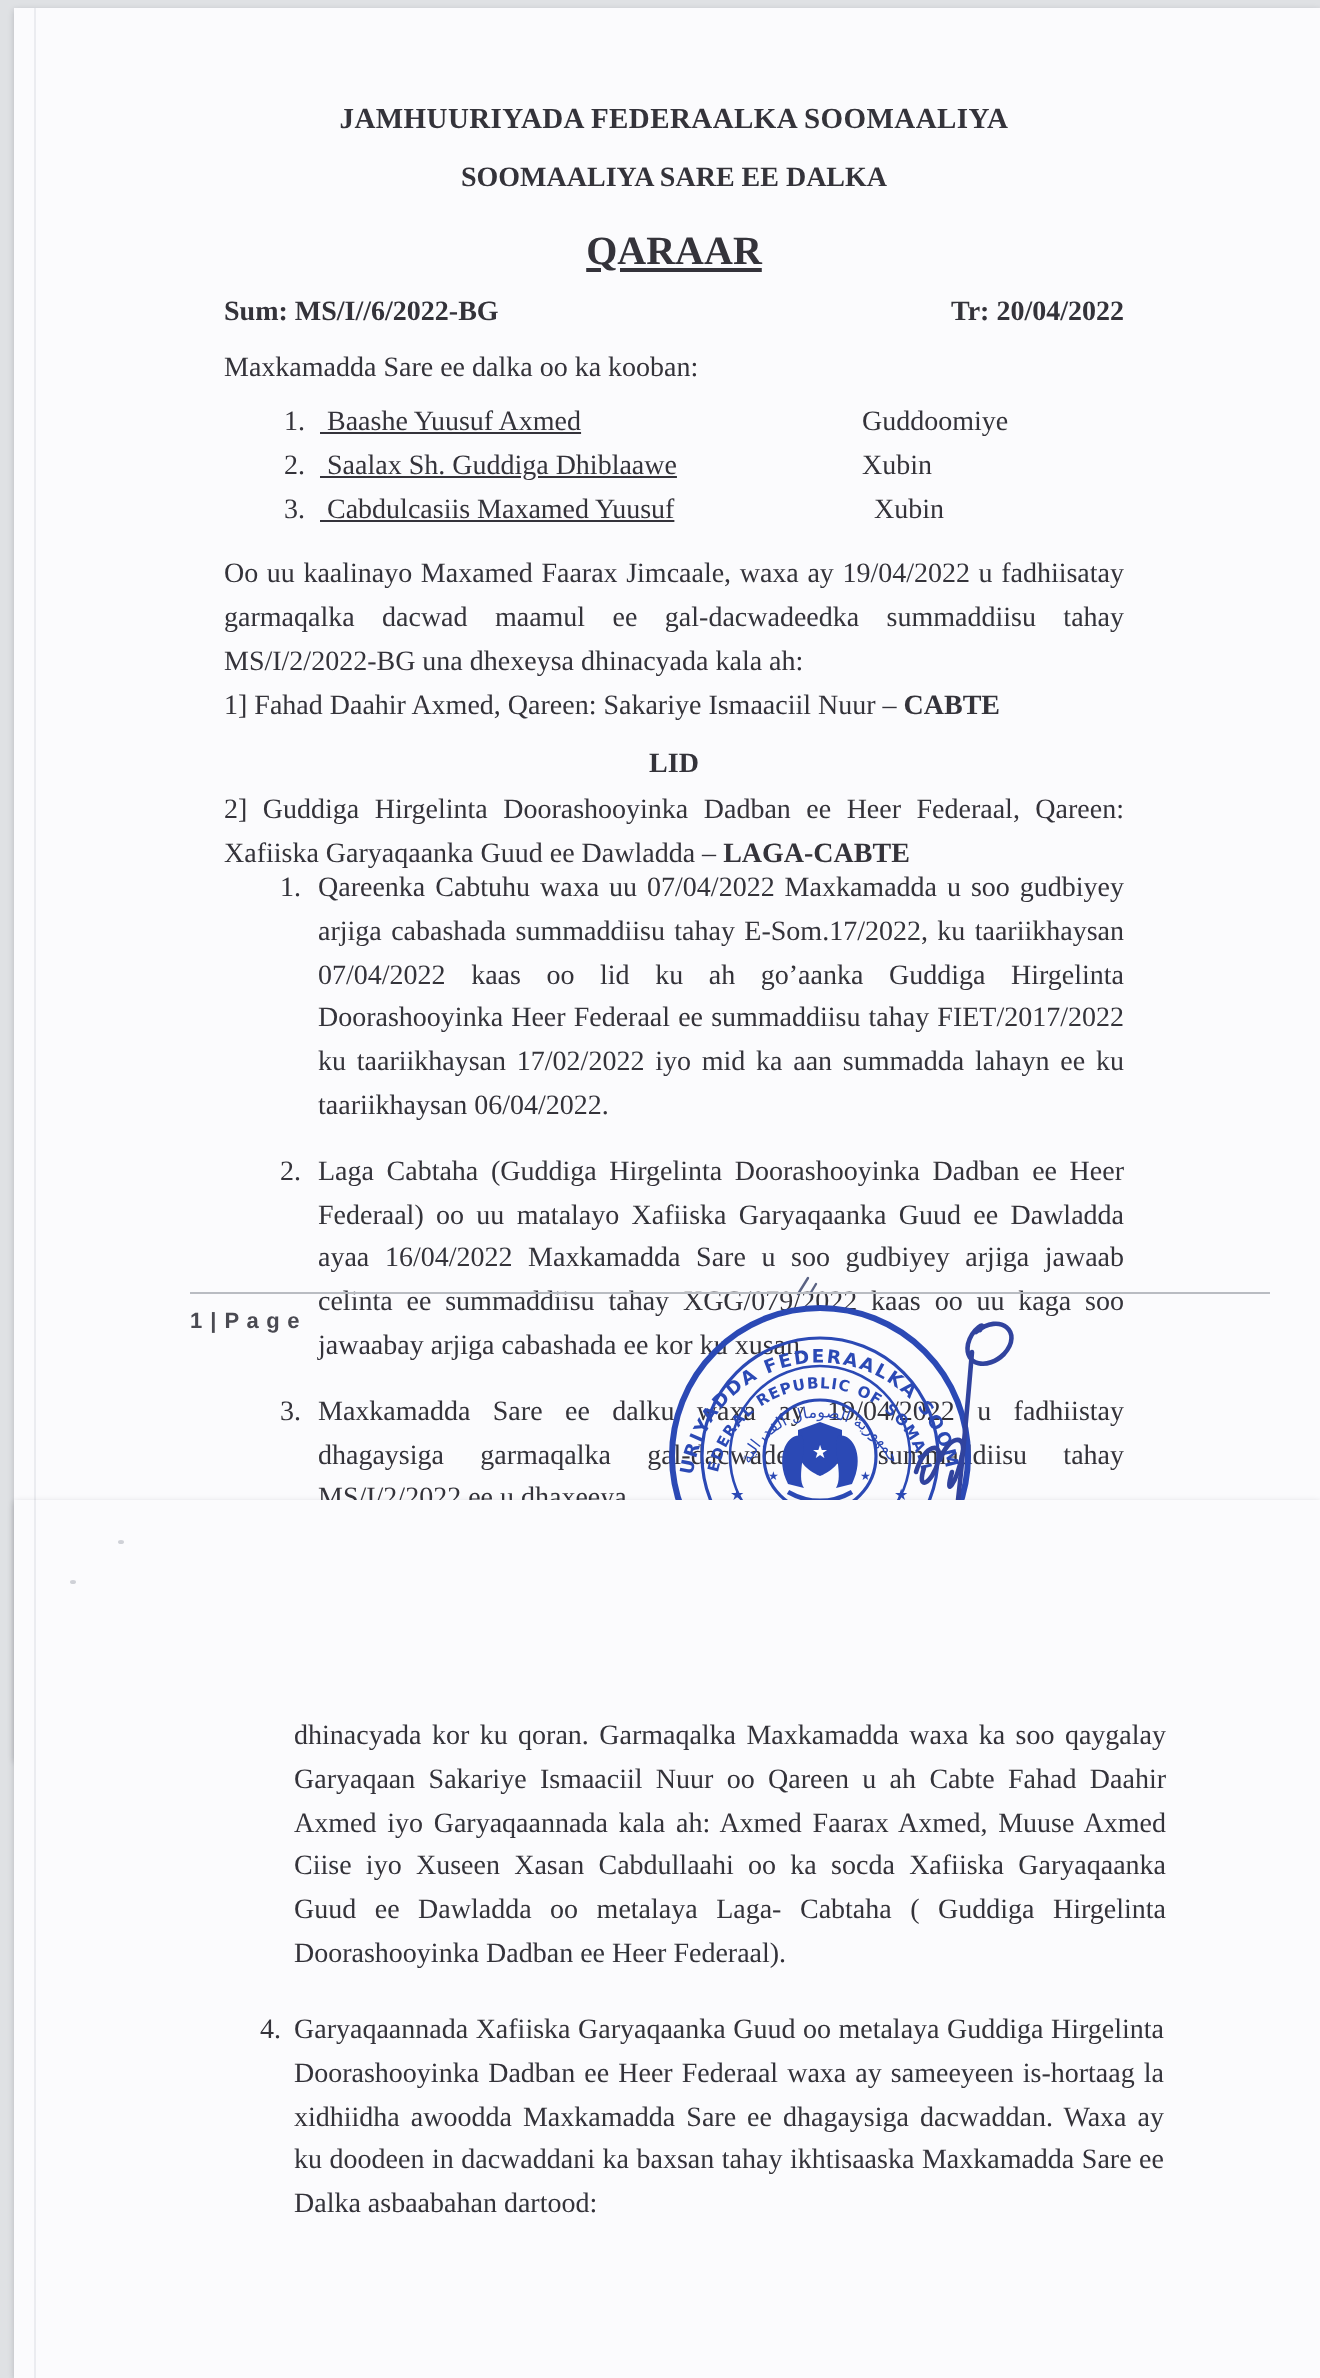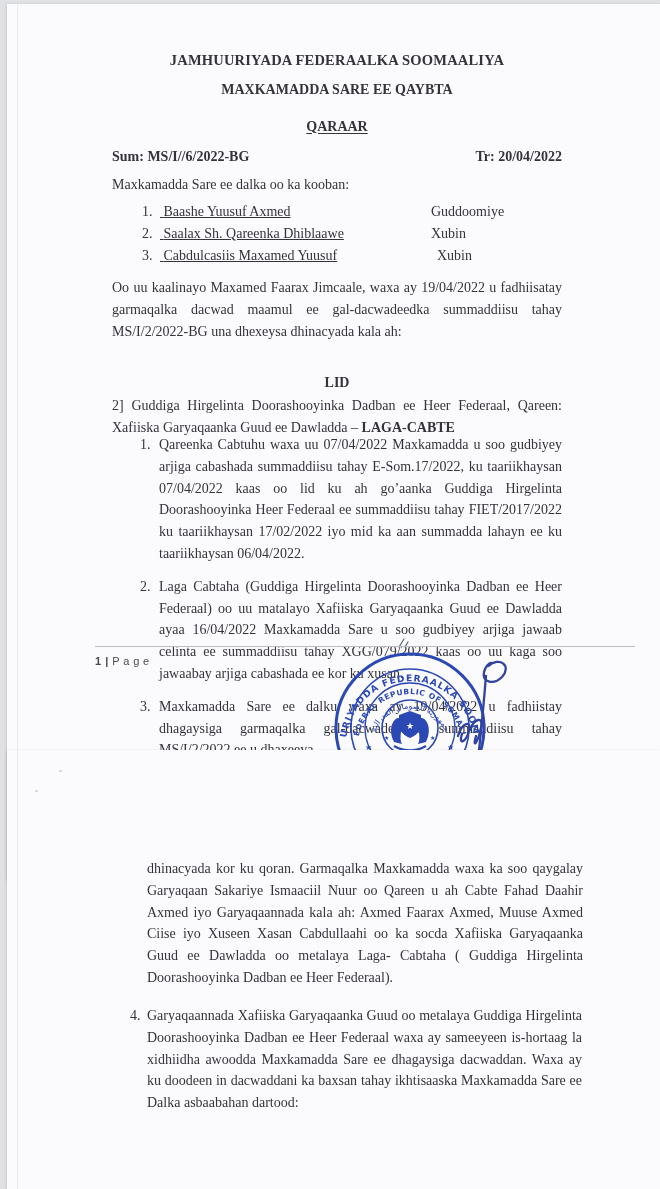--- a/index.html
+++ b/index.html
@@ -20,79 +20,82 @@
   }
   .page1{top:4px;height:876px;}
   .page2{top:750px;height:439px;}
   .blk{position:absolute;font-size:14px;line-height:21.8px;}
   .just{text-align:justify;text-justify:inter-word;}
   .b{font-weight:bold;}
   .hdr{left:105px;width:450px;text-align:center;font-weight:bold;}
   .hdr .h1{font-size:14.5px;letter-spacing:.2px;}
   .hdr .h2{font-size:14px;margin-top:7px;}
   .hdr .h3{font-size:14px;margin-top:4px;text-decoration:underline;text-underline-offset:2px;}
-  .hdr .h4{font-size:14px;margin-top:15px;text-decoration:underline;text-underline-offset:2px;}
+  .hdr .h4{font-size:20px;margin-top:15px;text-decoration:underline;text-underline-offset:2px;}
   .refrow{left:105px;width:450px;display:flex;justify-content:space-between;font-weight:bold;}
   .member-row{position:relative;padding-left:30px;height:21.8px;text-decoration:underline;}
   .m-num{display:inline-block;width:18px;}
   .m-role{position:absolute;left:319px;top:0;}
   .member-row:nth-child(3) .m-role{left:325px;}
   .oli{position:relative;padding-left:19px;margin-bottom:11px;}
   .oli .num{position:absolute;left:0;top:0;}
   .hang{position:relative;}
   .hang .num{position:absolute;left:0;top:0;font-weight:bold;}
   .footer{left:88px;width:540px;border-top:1px solid #b9bcc2;padding-top:4px;
     font-family:"Liberation Sans","DejaVu Sans",sans-serif;font-size:11px;color:#4a4a52;}
   .footer .pnum{font-weight:bold;}
   .footer .sep{margin:0 4px;font-weight:bold;}
-  .footer .pword{letter-spacing:.34em;}
+  .footer .pword{letter-spacing:.34em;font-weight:bold;}
   .stamp{position:absolute;left:325px;top:646px;}
   .sig{position:absolute;left:437px;top:650px;}
   .penmark{position:absolute;left:390px;top:632px;}
   .speck{position:absolute;width:3px;height:2px;border-radius:50%;background:#c4c7cd;opacity:.8;}
   svg text{font-family:"DejaVu Sans",sans-serif;}
 </style>
 </head>
 <body>
 
 <div class="page page1">
 
   <div class="blk hdr" style="top:46px;">
     <div class="h1">JAMHUURIYADA FEDERAALKA SOOMAALIYA</div>
-    <div class="h2">MAXKAMADDA SARE EE QAYBTA</div>
+    <div class="h2">SOOMAALIYA SARE EE DALKA</div>
     <div class="h4">QARAAR</div>
   </div>
 
   <div class="blk refrow" style="top:142px;">
     <span>Sum: MS/I//6/2022-BG</span>
     <span>Tr: 20/04/2022</span>
   </div>
 
   <div class="blk" style="top:170px;left:105px;width:450px;">Maxkamadda Sare ee dalka oo ka kooban:</div>
 
   <div class="blk" style="top:197px;left:105px;width:450px;">
     <div class="member-row">
       <span class="m-num">1.</span>
       <span class="m-name">Baashe Yuusuf Axmed</span>
       <span class="m-role">Guddoomiye</span>
     </div>
     <div class="member-row">
       <span class="m-num">2.</span>
-      <span class="m-name">Saalax Sh. Qareenka Dhiblaawe</span>
+      <span class="m-name">Saalax Sh. Guddiga Dhiblaawe</span>
       <span class="m-role">Xubin</span>
     </div>
     <div class="member-row">
       <span class="m-num">3.</span>
       <span class="m-name">Cabdulcasiis Maxamed Yuusuf</span>
       <span class="m-role">Xubin</span>
     </div>
   </div>
 
   <div class="blk just" style="top:273px;left:105px;width:450px;">Oo uu kaalinayo Maxamed Faarax Jimcaale, waxa ay 19/04/2022 u fadhiisatay garmaqalka dacwad maamul ee gal-dacwadeedka summaddiisu tahay MS/I/2/2022-BG una dhexeysa dhinacyada kala ah:</div>
 
+  <div class="blk" style="top:339px;left:105px;width:450px;">
+    <span>1] Fahad Daahir Axmed, Qareen: Sakariye Ismaaciil Nuur – </span><span class="b">CABTE</span>
+  </div>
 
   <div class="blk b" style="top:368px;left:105px;width:450px;text-align:center;">LID</div>
 
   <div class="blk just" style="top:391px;left:105px;width:450px;">
     <span>2] Guddiga Hirgelinta Doorashooyinka Dadban ee Heer Federaal, Qareen: Xafiiska Garyaqaanka Guud ee Dawladda – </span><span class="b">LAGA-CABTE</span>
   </div>
 
   <div class="blk" style="top:430px;left:133px;width:422px;">
     <div class="oli just">
       <span class="num">1.</span>

